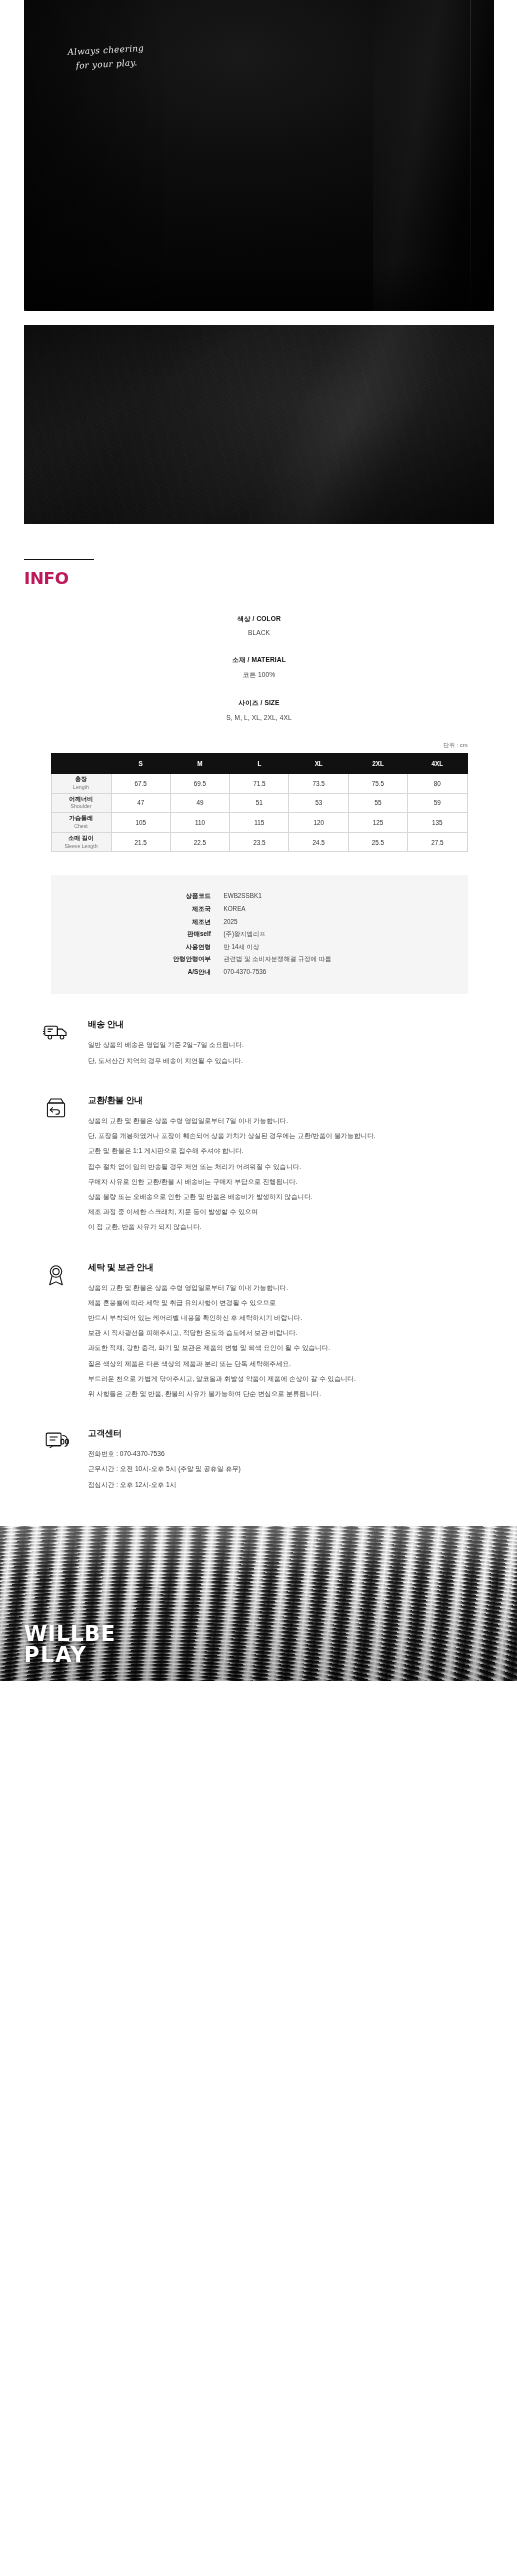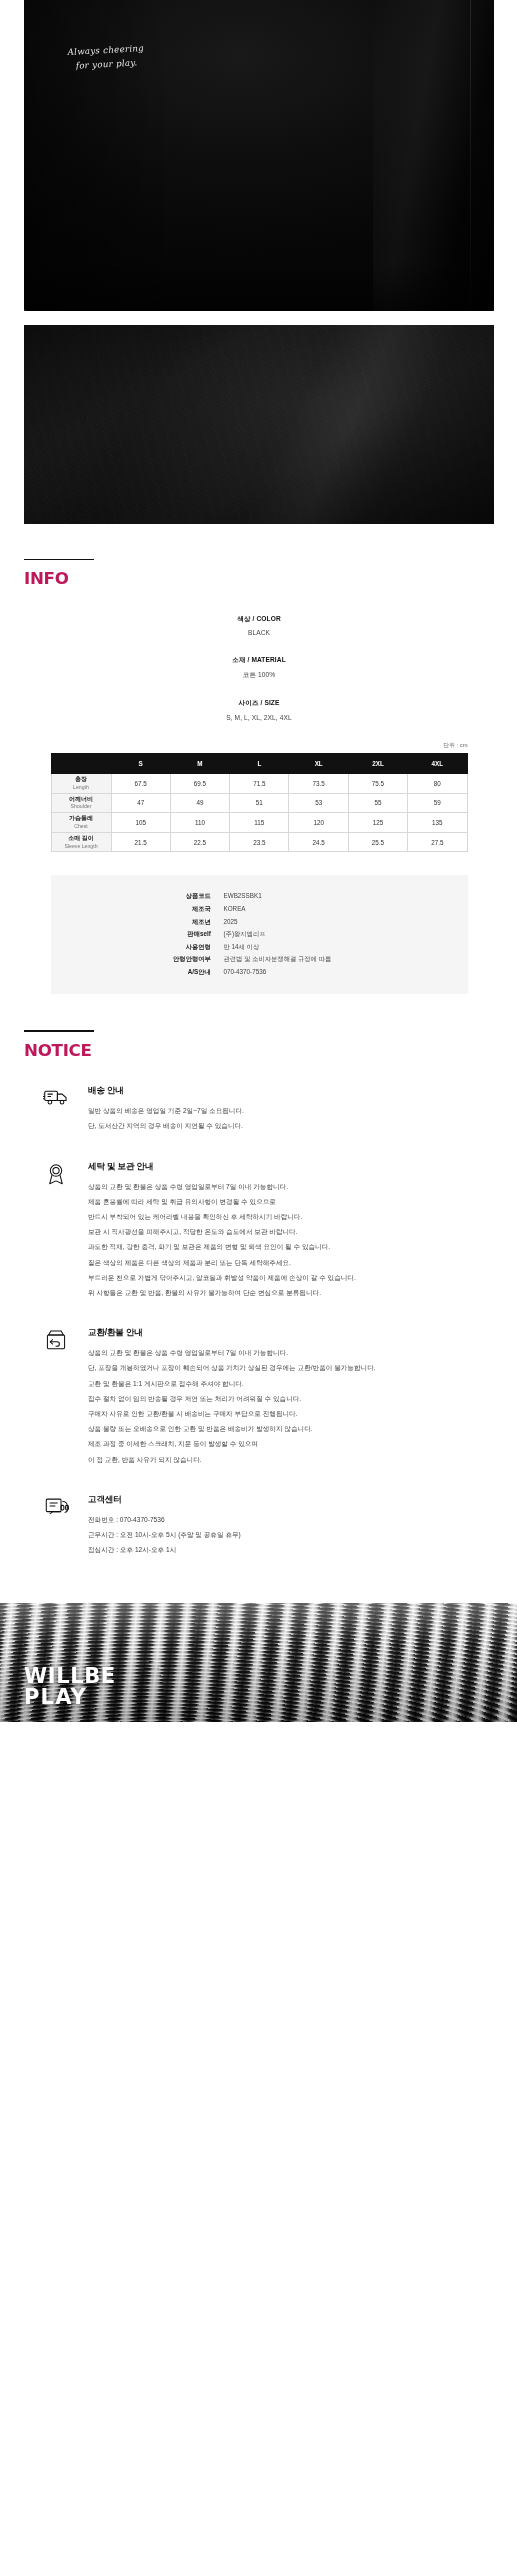--- a/index.html
+++ b/index.html
@@ -246,23 +246,23 @@
   .notice-item p {
     margin: 0 0 4px 0;
     font-size: 6.6px;
     line-height: 1.7;
     color: #3a3a3a;
   }
   svg { display: block; }
 
   
   .footer-banner {
-    margin-top: 38px;
+    margin-top: 26px;
     width: 518px;
-    height: 119px;
+    height: 155px;
     position: relative;
     overflow: hidden;
     background: #d8d8d8;
   }
   .footer-banner .waves {
     position: absolute;
     inset: 0;
     background:
       repeating-linear-gradient(96deg, #0a0a0a 0px, #3a3a3a 4px, #c9c9c9 8.6px, #efefef 12px, #c0c0c0 15.5px, #2a2a2a 21px, #0a0a0a 25px),
       #111;
@@ -432,24 +432,20 @@
     <div class="meta-row">
       <div class="k">안령안령여부</div>
       <div class="v">관련법 및 소비자분쟁해결 규정에 따름</div>
     </div>
     <div class="meta-row">
       <div class="k">A/S안내</div>
       <div class="v">070-4370-7536</div>
     </div>
   </div>
 
-  <div class="section-head" style="padding-top:36px;">
-    <div class="rule"></div>
-    <h2>NOTICE</h2>
-  </div>
 
   <div class="notice-wrap">
 
     <div class="notice-item">
       <div class="icon-col">
         <span>
           <svg width="26.5" height="22" viewBox="0 0 46 38" fill="none" stroke="#111" stroke-width="1.8">
             <rect x="3" y="9" width="22" height="16" rx="2"></rect>
             <path d="M25 14h8l7 6v5h-15z"></path>
             <circle cx="12" cy="28" r="3.2"></circle>
@@ -462,61 +458,61 @@
       <div class="body">
         <h3>배송 안내</h3>
         <p>일반 상품의 배송은 영업일 기준 2일~7일 소요됩니다.</p>
         <p>단, 도서산간 지역의 경우 배송이 지연될 수 있습니다.</p>
       </div>
     </div>
 
     <div class="notice-item">
       <div class="icon-col">
         <span>
+          <svg width="24" height="23" viewBox="0 0 42 40" fill="none" stroke="#111" stroke-width="1.8">
+            <path d="M8 12h26l-4-7H12z"></path>
+            <rect x="6" y="12" width="30" height="24" rx="2"></rect>
+            <path d="M15 20l-4 4 4 4" stroke-linecap="round" stroke-linejoin="round"></path>
+            <path d="M11 24h12a4 4 0 0 1 0 8h-2" stroke-linecap="round"></path>
+          </svg>
+        </span>
+      </div>
+      <div class="body">
+        <h3>교환/환불 안내</h3>
+        <p>상품의 교환 및 환불은 상품 수령 영업일로부터 7일 이내 가능합니다.</p>
+        <p>단, 포장을 개봉하였거나 포장이 훼손되어 상품 가치가 상실된 경우에는 교환/반품이 불가능합니다.</p>
+        <p>교환 및 환불은 1:1 게시판으로 접수해 주셔야 합니다.</p>
+        <p>접수 절차 없이 임의 반송될 경우 저연 또는 처리가 어려워질 수 있습니다.</p>
+        <p>구매자 사유로 인한 교환/환불 시 배송비는 구매자 부담으로 진행됩니다.</p>
+        <p>상품 불량 또는 오배송으로 인한 교환 및 반품은 배송비가 발생하지 않습니다.</p>
+        <p>제조 과정 중 이세한 스크래치, 지문 등이 발생할 수 있으며</p>
+        <p>이 점 교환, 반품 사유가 되지 않습니다.</p>
+      </div>
+    </div>
+
+    <div class="notice-item">
+      <div class="icon-col">
+        <span>
           <svg width="24" height="24" viewBox="0 0 42 42" fill="none" stroke="#111" stroke-width="1.8">
             <circle cx="21" cy="15" r="10"></circle>
             <circle cx="21" cy="15" r="5.5"></circle>
             <path d="M14 23l-4 15 11-5 11 5-4-15" stroke-linejoin="round"></path>
           </svg>
         </span>
       </div>
       <div class="body">
         <h3>세탁 및 보관 안내</h3>
         <p>상품의 교환 및 환불은 상품 수령 영업일로부터 7일 이내 가능합니다.</p>
         <p>제품 혼용률에 따라 세탁 및 취급 유의사항이 변경될 수 있으므로</p>
         <p>반드시 부착되어 있는 케어라벨 내용을 확인하신 후 세탁하시기 바랍니다.</p>
         <p>보관 시 직사광선을 피해주시고, 적당한 온도와 습도에서 보관 바랍니다.</p>
         <p>과도한 적재, 강한 충격, 화기 및 보관은 제품의 변형 및 퇴색 요인이 될 수 있습니다.</p>
         <p>짙은 색상의 제품은 다른 색상의 제품과 분리 또는 단독 세탁해주세요.</p>
         <p>부드러운 천으로 가볍게 닦아주시고, 알코올과 휘발성 약품이 제품에 손상이 갈 수 있습니다.</p>
         <p>위 사항들은 교환 및 반품, 환불의 사유가 불가능하여 단순 변심으로 분류됩니다.</p>
-      </div>
-    </div>
-
-    <div class="notice-item">
-      <div class="icon-col">
-        <span>
-          <svg width="24" height="23" viewBox="0 0 42 40" fill="none" stroke="#111" stroke-width="1.8">
-            <path d="M8 12h26l-4-7H12z"></path>
-            <rect x="6" y="12" width="30" height="24" rx="2"></rect>
-            <path d="M15 20l-4 4 4 4" stroke-linecap="round" stroke-linejoin="round"></path>
-            <path d="M11 24h12a4 4 0 0 1 0 8h-2" stroke-linecap="round"></path>
-          </svg>
-        </span>
-      </div>
-      <div class="body">
-        <h3>교환/환불 안내</h3>
-        <p>상품의 교환 및 환불은 상품 수령 영업일로부터 7일 이내 가능합니다.</p>
-        <p>단, 포장을 개봉하였거나 포장이 훼손되어 상품 가치가 상실된 경우에는 교환/반품이 불가능합니다.</p>
-        <p>교환 및 환불은 1:1 게시판으로 접수해 주셔야 합니다.</p>
-        <p>접수 절차 없이 임의 반송될 경우 저연 또는 처리가 어려워질 수 있습니다.</p>
-        <p>구매자 사유로 인한 교환/환불 시 배송비는 구매자 부담으로 진행됩니다.</p>
-        <p>상품 불량 또는 오배송으로 인한 교환 및 반품은 배송비가 발생하지 않습니다.</p>
-        <p>제조 과정 중 이세한 스크래치, 지문 등이 발생할 수 있으며</p>
-        <p>이 점 교환, 반품 사유가 되지 않습니다.</p>
       </div>
     </div>
 
     <div class="notice-item">
       <div class="icon-col">
         <span>
           <svg width="25" height="23" viewBox="0 0 44 40" fill="none" stroke="#111" stroke-width="1.8">
             <rect x="4" y="7" width="26" height="22" rx="2"></rect>
             <path d="M10 33l6-4h14" stroke-linejoin="round"></path>
             <path d="M10 14h14M10 19h10"></path>

